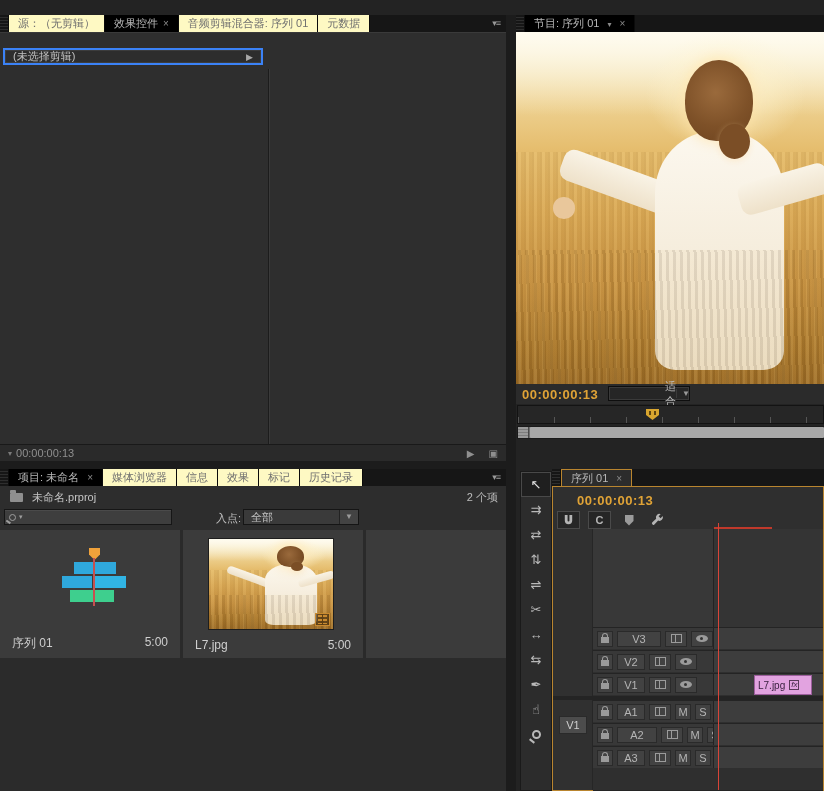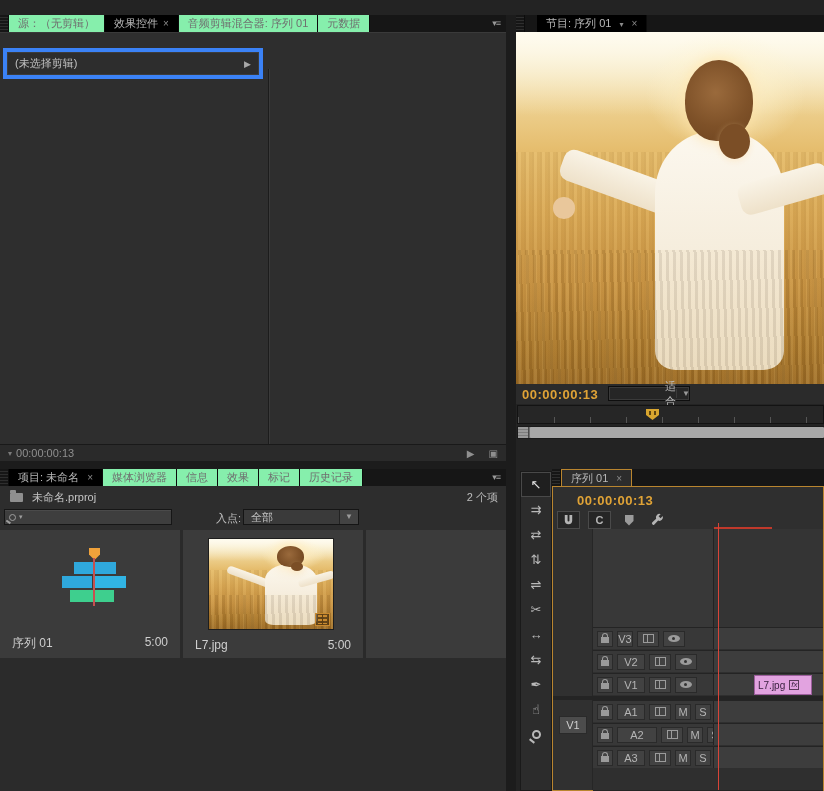--- a/index.html
+++ b/index.html
@@ -10,45 +10,45 @@
   .abs{ position:absolute; }
 
   
   .menubar{ left:0; top:0; width:824px; height:15px; background:#1d1d1d;
             display:flex; align-items:center; padding-left:3px; }
   .menu-item{ padding:0 10px 0 9px; color:#d2d2d2; font-size:11px; white-space:nowrap; }
 
   
   .tabbar{ background:#161616; display:flex; align-items:stretch; height:17px; }
   .grip{ width:9px; background:repeating-linear-gradient(180deg,#161616 0 2px,#2e2e2e 2px 3px); border-right:1px solid #0c0c0c; }
-  .tab{ padding:0 9px; line-height:16px; background:#86efac; color:#6f6f6f;
+  .tab{ padding:0 9px; line-height:16px; background:#fef9c3; color:#6f6f6f;
         border-right:1px solid #0b0b0b; white-space:nowrap; }
   .tab.active{ background:#000000; color:#b8b8b8; }
   .tab .close{ margin-left:5px; color:#8a8a8a; font-size:10px; }
   .tab .dd{ margin-left:5px; color:#8a8a8a; font-size:8px; }
   .panel-menu{ margin-left:auto; padding:0 6px; color:#9a9a9a; line-height:16px; font-size:9px; letter-spacing:-1px; }
 
   
   .ec-panel{ left:0; top:32px; width:506px; height:429px; background:#2e2e2e; border-top:1px solid #3a3a3a; }
-  .ec-header{ position:absolute; left:3px; top:15px; width:260px; height:31px; background:#2d2d2d;
-              border:4px solid #3b82f6; box-shadow:0 0 0 1px #3c3c3c inset; display:flex; align-items:center; padding:0 8px; }
+  .ec-header{ position:absolute; left:3px; top:15px; width:260px; height:17px; background:#2d2d2d;
+              border:2px solid #3b82f6; box-shadow:0 0 0 1px #3c3c3c inset; display:flex; align-items:center; padding:0 8px; }
   .ec-header .txt{ color:#c2c2c2; }
   .ec-header .arrow{ margin-left:auto; color:#a8a8a8; font-size:9px; }
   .ec-divider{ position:absolute; left:268px; top:36px; width:1px; height:377px; background:#1c1c1c; box-shadow:1px 0 0 #3a3a3a; }
   .ec-footer{ position:absolute; left:0; bottom:0; width:100%; height:17px; background:#2a2a2a;
               border-top:1px solid #191919; display:flex; align-items:center; padding:0 8px; color:#8a8a8a; }
   .ec-footer .tc{ font-size:11px; color:#8f8f8f; margin-left:4px; }
   .ec-footer .ficons{ margin-left:auto; display:flex; gap:14px; color:#8f8f8f; font-size:10px; }
 
   
   .vsplit{ left:506px; top:15px; width:10px; height:776px; background:#1c1c1c; }
   .hsplit-left{ left:0; top:461px; width:506px; height:8px; background:#1c1c1c; }
 
   
-  .pm-tabbar{ left:516px; top:15px; width:308px;gap:12px; }
+  .pm-tabbar{ left:516px; top:15px; width:308px; }
   .photo{ position:relative; overflow:hidden;
     background:linear-gradient(180deg,#f8f0da 0%,#f4e4b6 9%,#eed292 20%,#e5bc6c 34%,#d9a855 52%,#c89241 72%,#ac7a2e 90%,#9c6c27 100%); }
   .photo .haze{ position:absolute; left:0; top:0; width:100%; height:24%;
     background:linear-gradient(180deg,rgba(255,252,240,.95),rgba(255,246,220,0)); }
   .photo .tex{ position:absolute; left:0; top:34%; width:100%; height:66%; opacity:.55;
     background:repeating-linear-gradient(90deg,rgba(116,76,20,.18) 0 2px,rgba(255,232,170,.14) 2px 5px,rgba(140,94,28,.16) 5px 8px); }
   .photo .tex2{ position:absolute; left:0; top:62%; width:100%; height:38%; opacity:.5;
     background:repeating-linear-gradient(88deg,rgba(90,58,12,.28) 0 3px,rgba(226,186,110,.16) 3px 7px); }
   .photo .glow{ position:absolute; left:42%; top:0%; width:52%; height:34%;
     background:radial-gradient(closest-side,rgba(255,244,208,.95),rgba(255,244,208,0)); }
@@ -384,21 +384,21 @@
 
     <div class="tl-empty-hdr"></div>
     <div class="tl-empty-lane"></div>
     <div class="patchcol"></div>
 
     <div class="trackrow" style="top:140px;">
       <div class="lane"></div>
       <span class="tcell" style="width:16px;">
           <span class="lockicon"></span>
         </span>
-      <span class="tcell" style="width:16px;">
+      <span class="tcell" style="width:44px;">
           <span>V3</span>
         </span>
       <span class="tcell" style="width:22px;">
           <span class="tdisp"></span>
         </span>
       <span class="tcell" style="width:22px;">
           <span class="eyeicon"></span>
         </span>
     </div>
     <div class="trackrow" style="top:163px;">

